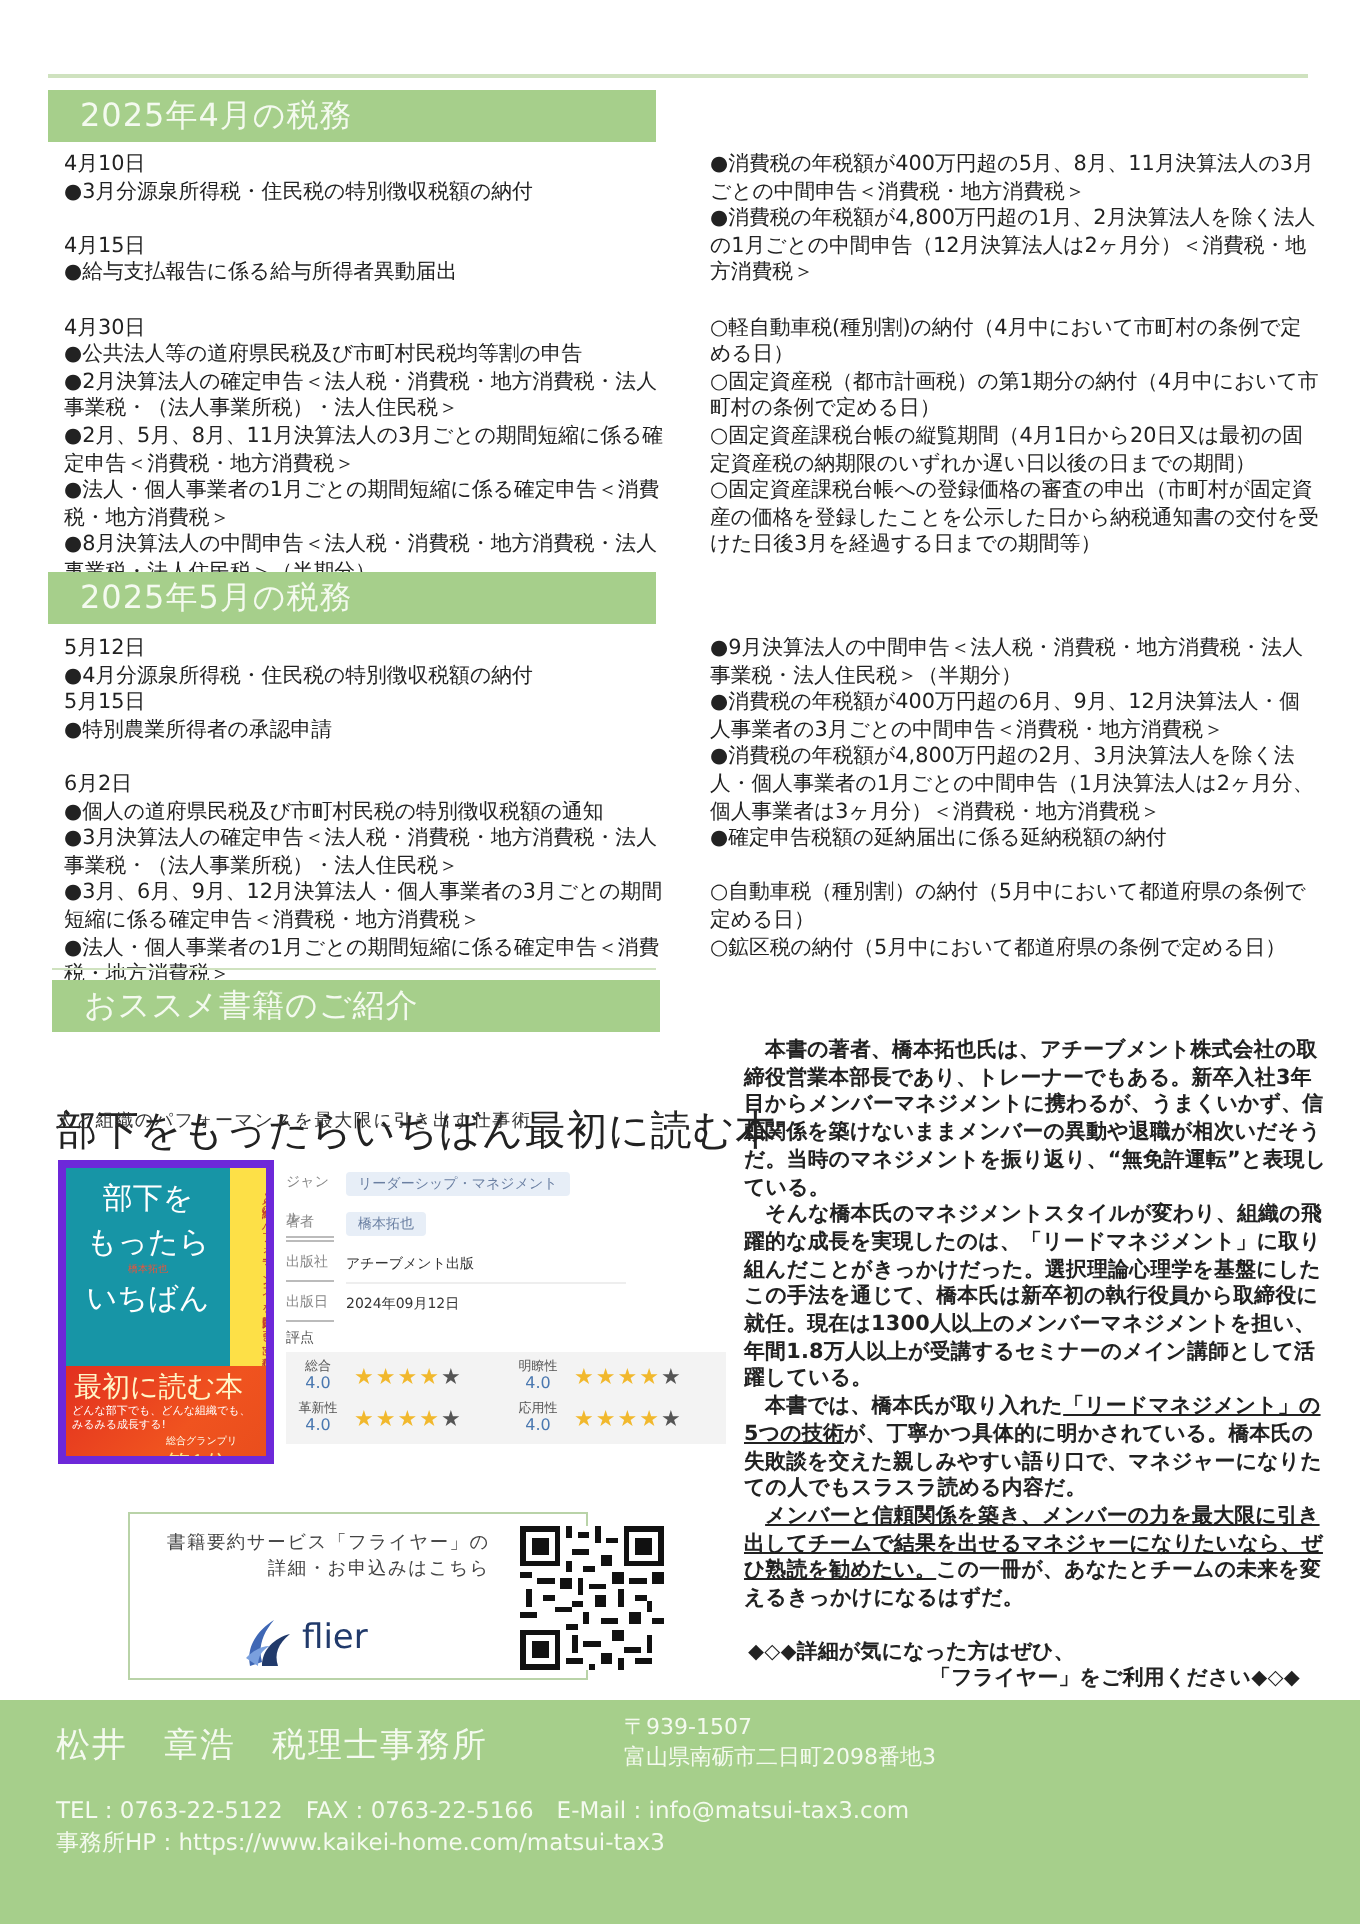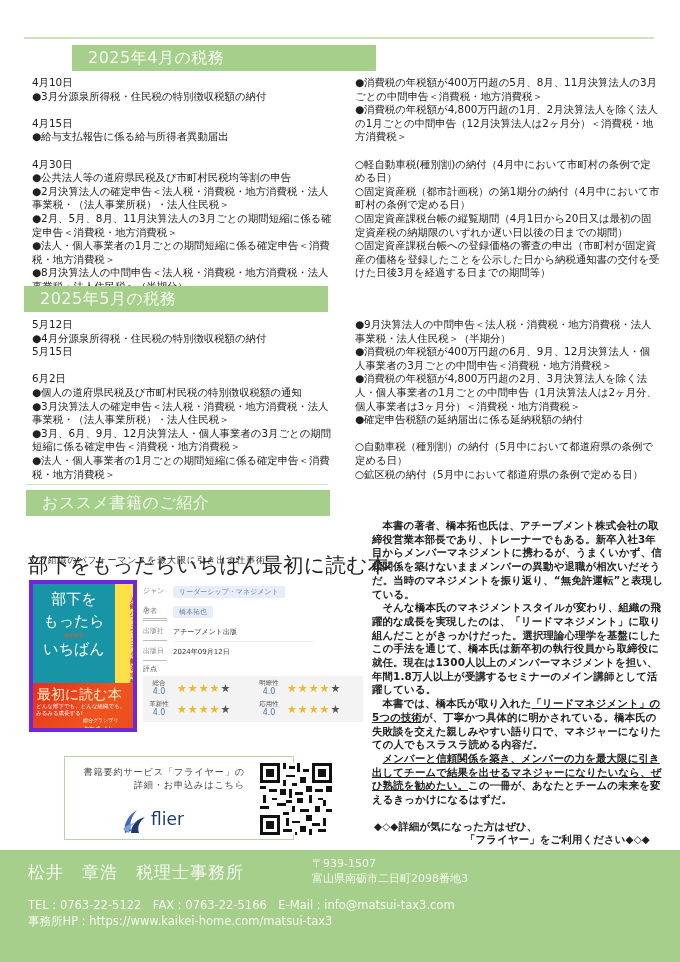--- a/index.html
+++ b/index.html
@@ -2,21 +2,21 @@
 <html><head>
 <meta charset="utf-8">
 <style>
   * { box-sizing: border-box; margin: 0; padding: 0; }
   html, body { width: 680px; height: 962px; background: #ffffff; overflow: hidden; }
   body { font-family: "DejaVu Sans", "Liberation Sans", sans-serif; color: #222; position: relative; }
 
   .top-rule { position: absolute; left: 24px; top: 37px; width: 630px; height: 2px; background: #cfe2bf; }
 
   .sec-bar { position: absolute; height: 26px; background: #a6cf8b; color: #f4faef; font-size: 16px; line-height: 26px; padding-left: 16px; letter-spacing: 0.5px; }
-  .sec-bar.apr { left: 24px; top: 45px; width: 304px; margin-left: 48px; }
+  .sec-bar.apr { left: 24px; top: 45px; width: 304px; }
   .sec-bar.may { left: 24px; top: 286px; width: 304px; }
   .sec-bar.rec { left: 26px; top: 490px; width: 304px; }
 
   .col { position: absolute; font-size: 10.4px; line-height: 13.6px; color: #222; }
   .col p { margin: 0; }
   .col .gap { height: 13.6px; }
   .col.apr-left { left: 32px; top: 76px; width: 300px; }
   .col.apr-right { left: 355px; top: 76px; width: 305px; }
   .col.may-left { left: 32px; top: 318px; width: 300px; }
   .col.may-right { left: 355px; top: 318px; width: 305px; }
@@ -101,20 +101,21 @@
   <p>○固定資産税（都市計画税）の第1期分の納付（4月中において市町村の条例で定める日）</p>
   <p>○固定資産課税台帳の縦覧期間（4月1日から20日又は最初の固定資産税の納期限のいずれか遅い日以後の日までの期間）</p>
   <p>○固定資産課税台帳への登録価格の審査の申出（市町村が固定資産の価格を登録したことを公示した日から納税通知書の交付を受けた日後3月を経過する日までの期間等）</p>
 </div>
 
 <div class="sec-bar may">2025年5月の税務</div>
 <div class="col may-left">
   <p>5月12日</p>
   <p>●4月分源泉所得税・住民税の特別徴収税額の納付</p>
   <p>5月15日</p>
+  <p>●特別農業所得者の承認申請</p>
   <div class="gap"></div>
   <p>6月2日</p>
   <p>●個人の道府県民税及び市町村民税の特別徴収税額の通知</p>
   <p>●3月決算法人の確定申告＜法人税・消費税・地方消費税・法人事業税・（法人事業所税）・法人住民税＞</p>
   <p>●3月、6月、9月、12月決算法人・個人事業者の3月ごとの期間短縮に係る確定申告＜消費税・地方消費税＞</p>
   <p>●法人・個人事業者の1月ごとの期間短縮に係る確定申告＜消費税・地方消費税＞</p>
 </div>
 <div class="col may-right">
   <p>●9月決算法人の中間申告＜法人税・消費税・地方消費税・法人事業税・法人住民税＞（半期分）</p>
   <p>●消費税の年税額が400万円超の6月、9月、12月決算法人・個人事業者の3月ごとの中間申告＜消費税・地方消費税＞</p>

